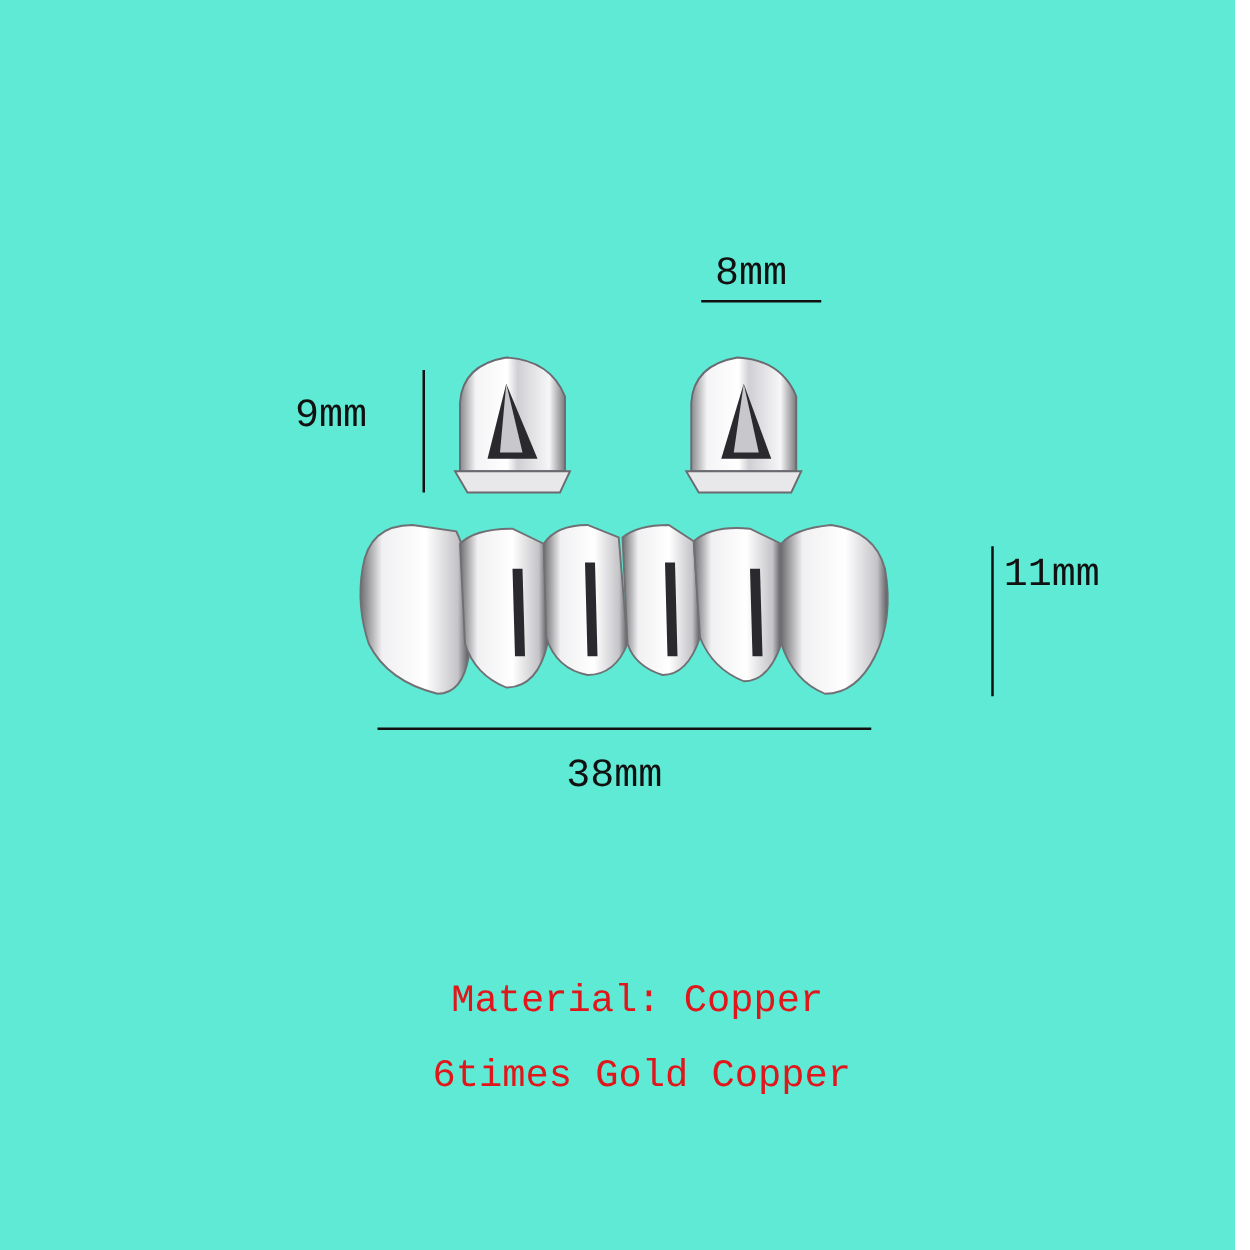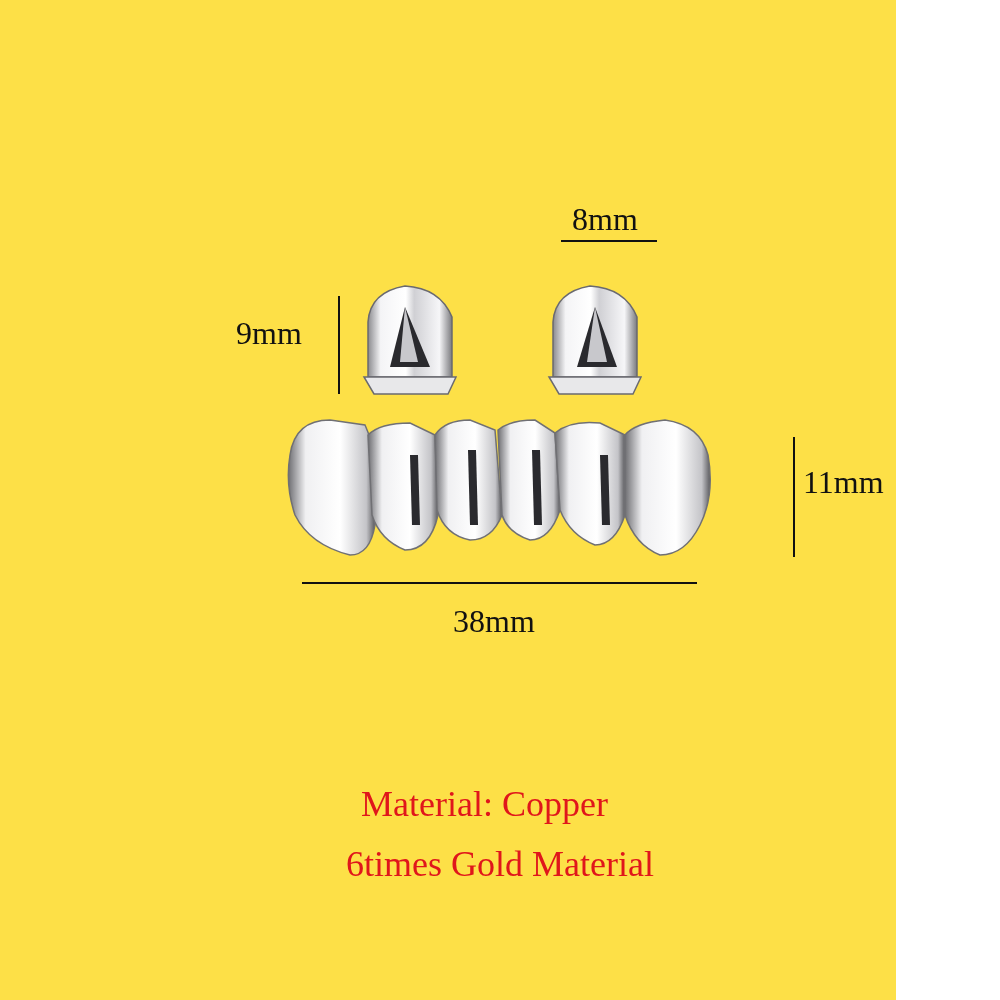--- a/index.html
+++ b/index.html
@@ -1,18 +1,18 @@
 <!DOCTYPE html>
 <html><head>
 <meta charset="utf-8">
 <style>
   html,body{margin:0;padding:0;background:#fff;}
-  #stage{position:relative;width:896px;height:1000px;background:#fde047;overflow:hidden;font-family:Liberation Serif, serif;}
+  #stage{position:relative;width:988px;height:1000px;background:#5eead4;overflow:hidden;font-family:Liberation Mono, monospace;}
   .lbl{position:absolute;color:#111;font-size:32px;line-height:1;white-space:nowrap;}
-  .red{position:absolute;color:#e0161b;font-size:36px;line-height:1;white-space:nowrap;}
+  .red{position:absolute;color:#e0161b;font-size:31px;line-height:1;white-space:nowrap;}
   .hline{position:absolute;background:#111;height:2px;}
   .vline{position:absolute;background:#111;width:2px;}
   svg{position:absolute;}
 </style>
 </head>
 <body>
 
 <div id="stage">
 
   <div class="lbl" style="left:572px;top:203px;">8mm</div>
@@ -65,20 +65,20 @@
     </g>
     <g fill="#2a2a2e">
       <path d="M130 40 L138 40 L140 110 L132 110 Z"></path>
       <path d="M188 35 L196 35 L198 110 L190 110 Z"></path>
       <path d="M252 35 L260 35 L262 110 L254 110 Z"></path>
       <path d="M320 40 L328 40 L330 110 L322 110 Z"></path>
     </g>
   </svg>
 
   <div class="vline" style="left:793px;top:437px;height:120px;"></div>
-  <div class="lbl" style="left:803px;top:466px;">11mm</div>
+  <div class="lbl" style="left:803px;top:444px;">11mm</div>
 
   <div class="hline" style="left:302px;top:582px;width:395px;"></div>
   <div class="lbl" style="left:453px;top:605px;">38mm</div>
 
   <div class="red" style="left:361px;top:786px;">Material: Copper</div>
-  <div class="red" style="left:346px;top:846px;">6times Gold Material</div>
+  <div class="red" style="left:346px;top:846px;">6times Gold Copper</div>
 </div>
 
 </body></html>

